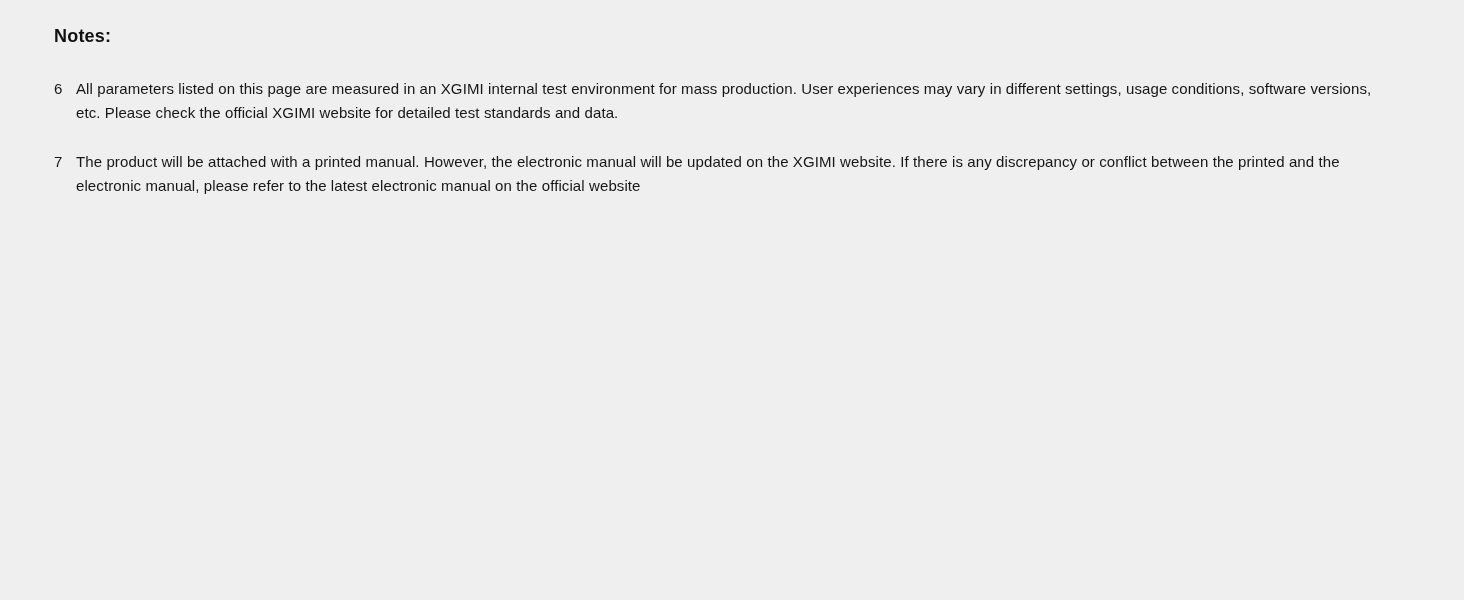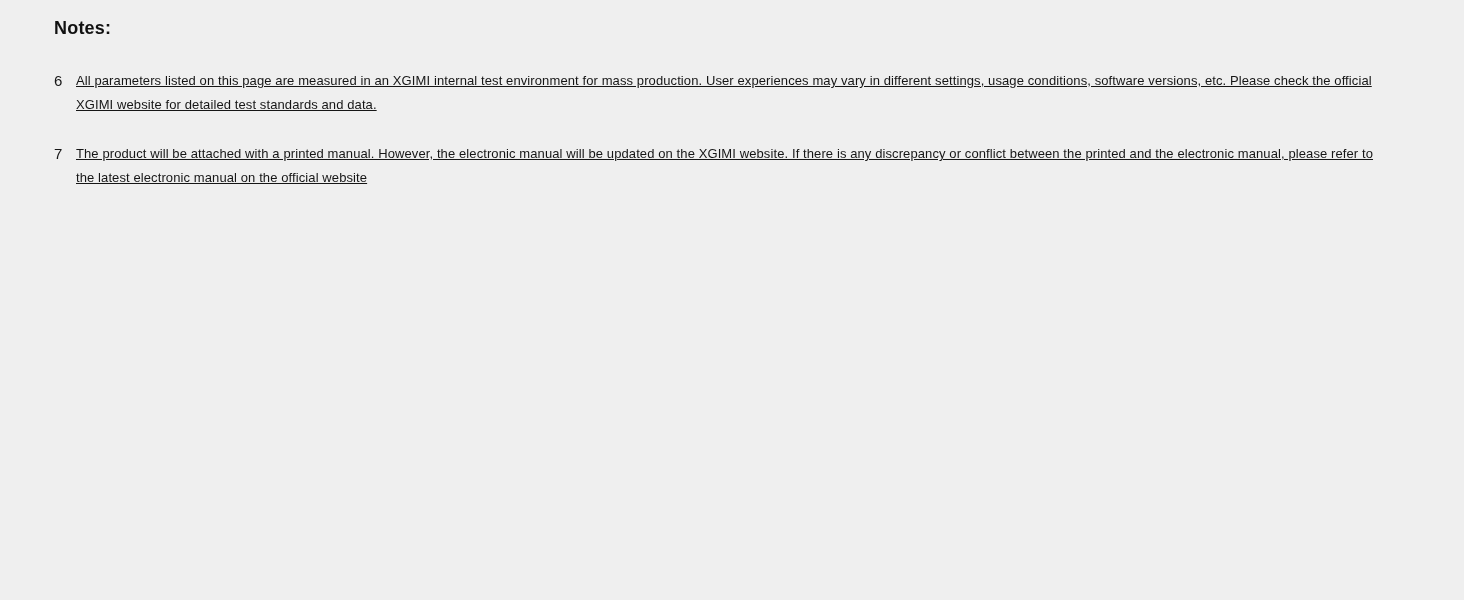--- a/index.html
+++ b/index.html
@@ -11,21 +11,21 @@
   body {
     background: #efefef;
     font-family: "Liberation Sans", "DejaVu Sans", sans-serif;
     color: #161616;
     -webkit-font-smoothing: antialiased;
   }
   .page {
     position: relative;
     width: 1464px;
     height: 600px;
-    padding: 18px 78px 0 54px;
+    padding: 26px 78px 0 54px;
   }
   .notes-heading {
     font-size: 18px;
     font-weight: 600;
     letter-spacing: 0.2px;
     color: #111111;
     margin-bottom: 30px;
   }
   .notes-list {
     display: flex;
@@ -39,25 +39,24 @@
   .note-number {
     flex: 0 0 auto;
     width: 22px;
     font-size: 15px;
     line-height: 24px;
     color: #161616;
   }
   .note-text {
     flex: 0 1 auto;
     max-width: 1308px;
-    font-size: 13px;
+    font-size: 15px;
     line-height: 24px;
     color: #161616;
     letter-spacing: 0.1px;
-    text-decoration: underline;
   }
 </style>
 </head>
 <body>
 
 <div class="page">
   <div class="notes-heading">Notes:</div>
 
   <div class="notes-list">
 

